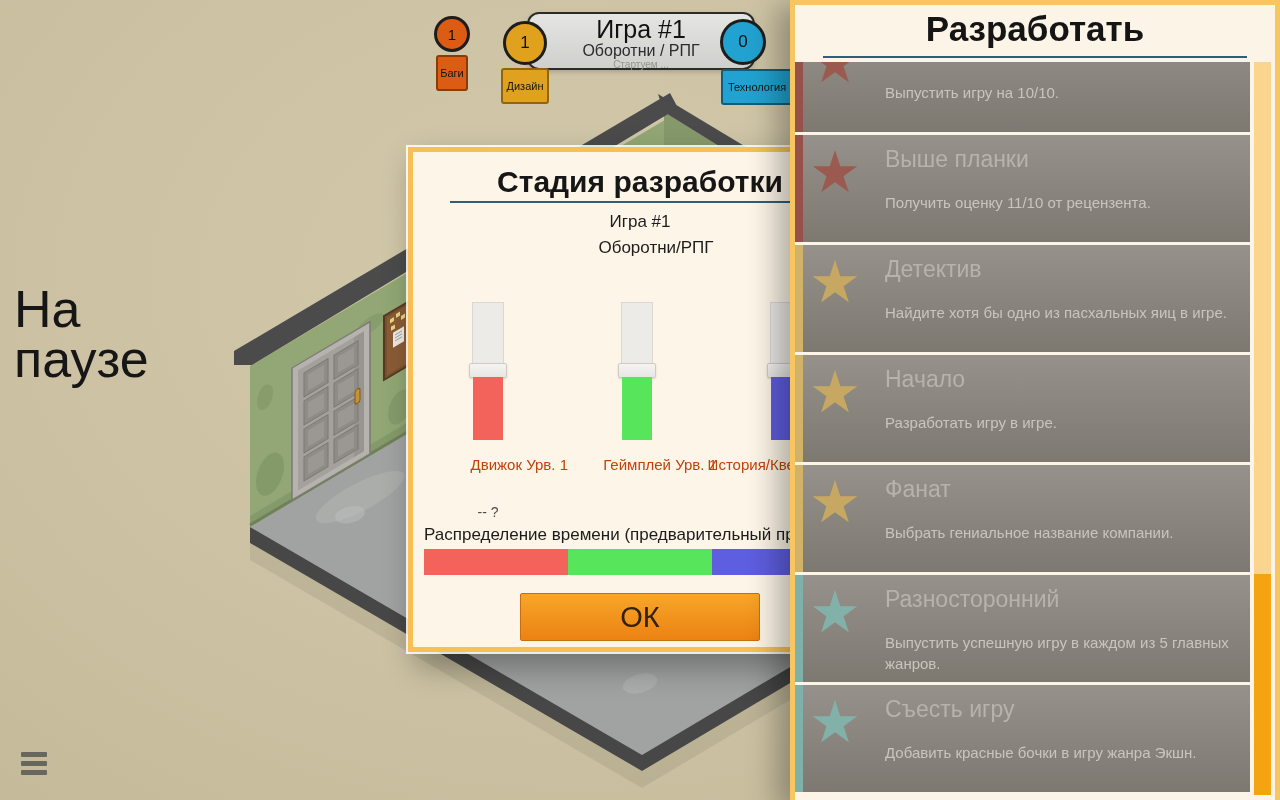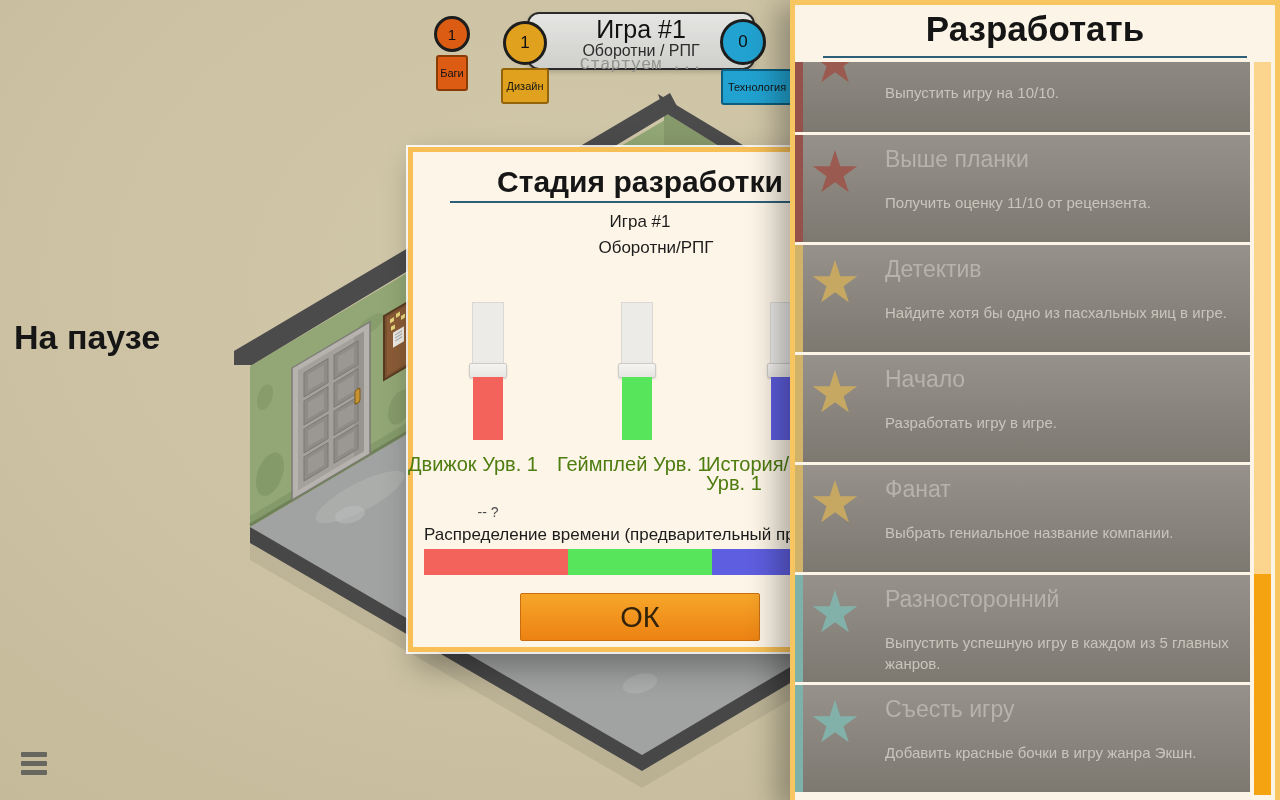--- a/index.html
+++ b/index.html
@@ -3,35 +3,35 @@
 <meta charset="utf-8">
 <style>
   html,body{margin:0;padding:0;background:#888;}
   .stage{position:relative;width:1280px;height:800px;overflow:hidden;
          font-family:"Liberation Sans",sans-serif;
          background:radial-gradient(ellipse at 45% 35%, #d2c8aa 0%, #ccc2a3 55%, #c3b998 100%);}
   .stage *{box-sizing:border-box;}
   .scene{position:absolute;left:0;top:0;z-index:0;}
 
   
-  .pause{position:absolute;left:14px;top:312px;width:160px;z-index:2;
-         font-size:34px;line-height:50px;color:#161616;font-weight:bold;}
+  .pause{position:absolute;left:14px;top:284px;width:160px;z-index:2;
+         font-size:52px;line-height:50px;color:#161616;}
 
   
   .hamburger{position:absolute;left:21px;top:752px;z-index:2;cursor:pointer;}
   .hamburger i{display:block;width:26px;height:5px;border-radius:1px;background:#67675f;margin-bottom:4px;}
 
   
   .hud-panel{position:absolute;left:527px;top:12px;width:228px;height:58px;z-index:3;
              background:linear-gradient(180deg,#e5e5e3,#cfcfcc);
              border:2px solid #2b2b2b;border-radius:12px;text-align:center;padding-top:2px;
              box-shadow:0 2px 5px rgba(0,0,0,.18);}
   .hud-title{font-size:25px;line-height:27px;color:#111;}
   .hud-sub{font-size:16px;line-height:15px;color:#2c2c2c;}
-  .hud-status{font-size:17px;line-height:13px;color:#94948e;font-family:Liberation Mono, monospace;}
+  .hud-status{font-size:10px;line-height:13px;color:#94948e;}
   .counter-circle{position:absolute;z-index:4;border:3px solid #1d1d1d;border-radius:50%;
                   display:flex;align-items:center;justify-content:center;color:#101010;}
   .counter-label{position:absolute;z-index:4;border:2px solid;border-radius:3px;
                  display:flex;align-items:center;justify-content:center;
                  font-size:11px;color:#141414;white-space:nowrap;padding:16px 3px;}
   .cc-bugs{left:434px;top:16px;width:36px;height:36px;font-size:15px;}
   .cl-bugs{left:436px;top:55px;width:32px;height:18px;}
   .cc-design{left:503px;top:21px;width:44px;height:44px;font-size:17px;}
   .cl-design{left:501px;top:68px;width:48px;height:32px;}
   .cc-tech{left:720px;top:19px;width:46px;height:46px;font-size:17px;}
@@ -46,22 +46,22 @@
   .dlg-hr{position:absolute;left:37px;top:49px;width:380px;height:2px;background:#2e5f7a;}
   .dlg-game{position:absolute;left:0;top:60px;width:100%;text-align:center;font-size:17px;color:#1d1d1d;}
   .dlg-genre{position:absolute;left:16px;top:86px;width:100%;text-align:center;font-size:17px;color:#1d1d1d;}
   .slider-col{position:absolute;width:160px;height:160px;top:150px;}
   .sc-0{left:-5px;} .sc-1{left:144px;} .sc-2{left:293px;}
   .sl-track{position:absolute;left:64px;top:0;width:32px;height:63px;background:#edebe8;border:1px solid #dbd8d4;cursor:pointer;}
   .sl-handle{position:absolute;left:61px;top:61px;width:38px;height:15px;border-radius:2px;
              background:linear-gradient(180deg,#f6f4f2,#e8e6e3);border:1px solid #cfccc8;cursor:grab;
              box-shadow:0 1px 2px rgba(0,0,0,.15);}
   .sl-bar{position:absolute;left:65px;top:75px;width:30px;height:63px;}
-  .sl-label{position:absolute;left:0;top:153px;width:160px;text-align:left;
-            font-size:20px;line-height:19px;color:#4d7c0f;}
+  .sl-label{position:absolute;left:0;top:153px;width:160px;text-align:right;
+            font-size:15px;line-height:19px;color:#c2410c;}
   .dlg-hint{position:absolute;left:-5px;top:352px;width:160px;text-align:center;font-size:14px;color:#4c4c4c;}
   .dlg-alloc-label{position:absolute;left:11px;top:373px;font-size:17px;color:#1c1c1c;white-space:nowrap;}
   .dlg-alloc-bar{position:absolute;left:11px;top:397px;width:432px;height:26px;display:flex;}
   .dlg-alloc-bar div{flex:1;}
   .ok-btn{position:absolute;left:107px;top:441px;width:240px;height:48px;
           background:linear-gradient(180deg,#f7a62a,#ec8212);border:1px solid #c86e10;border-radius:2px;
           display:flex;align-items:center;justify-content:center;
           font-size:29px;color:#33220a;cursor:pointer;}
 
   

